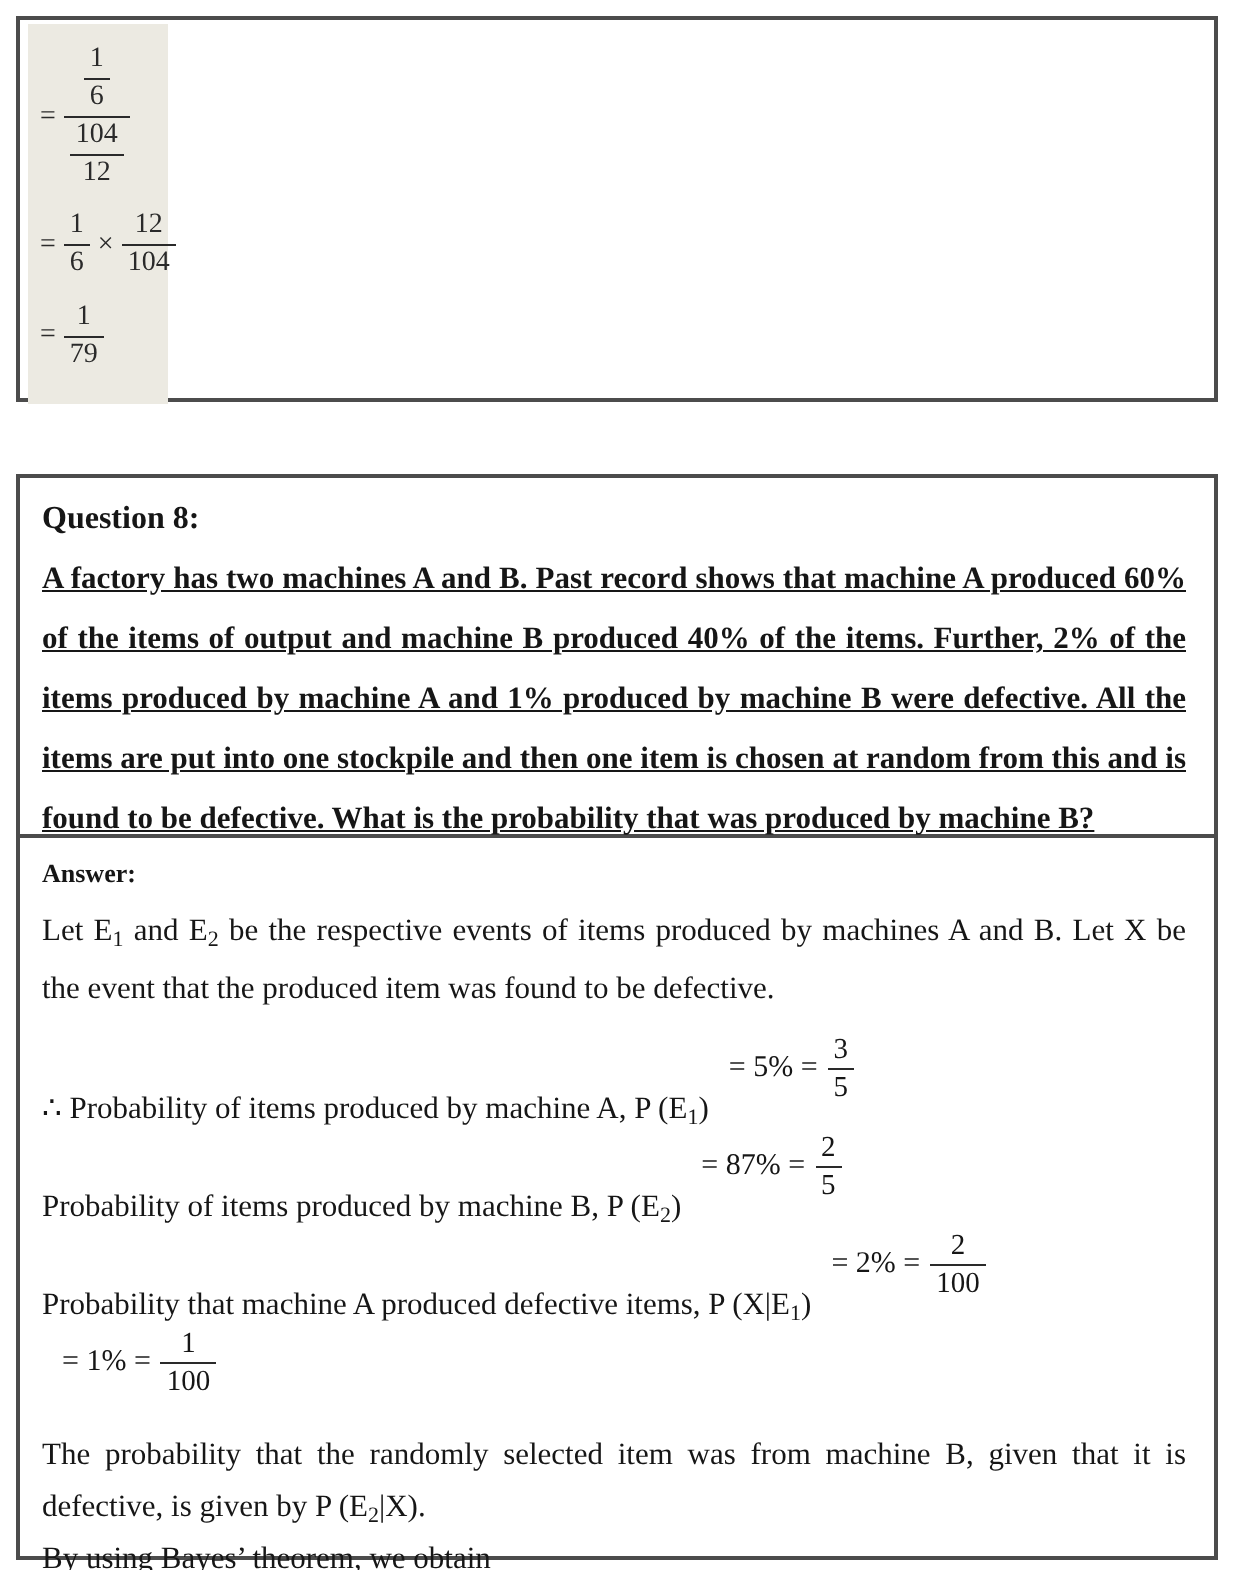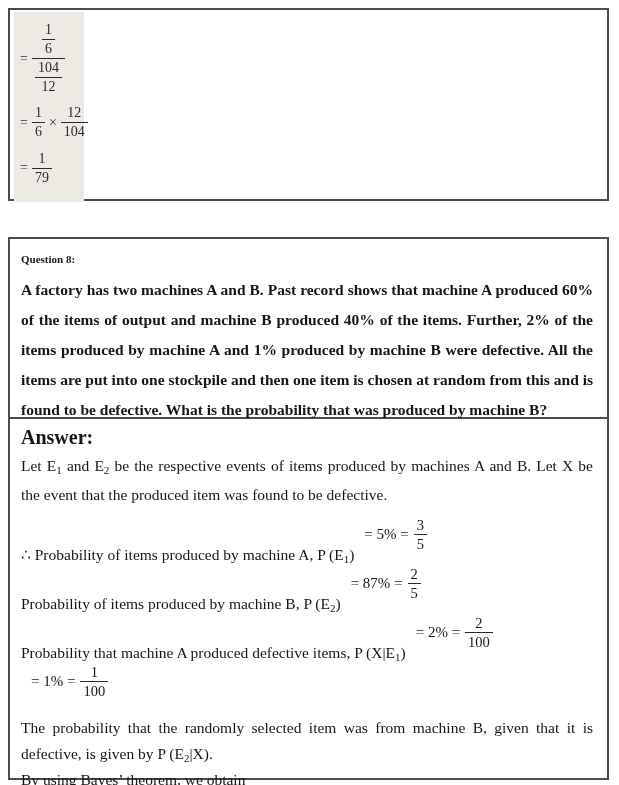--- a/index.html
+++ b/index.html
@@ -56,35 +56,36 @@
 
   
   .q-section {
     height: 180px;
     box-sizing: border-box;
     border-bottom: 2px solid #4c4c4c;
     padding: 5px 14px 0 11px;
   }
   .q-label {
     font-weight: bold;
-    font-size: 11px;
+    font-size: 16px;
     line-height: 31px;
   }
   .q-body {
     font-weight: bold;
     font-size: 15.5px;
     line-height: 30px;
     text-align: justify;
     margin: 0;
+    text-decoration: underline;
   }
 
   .a-section { padding: 4px 14px 0 11px; }
   .a-label {
     font-weight: bold;
-    font-size: 20px;
+    font-size: 13px;
     line-height: 28px;
   }
   .a-intro {
     font-size: 15.5px;
     line-height: 29px;
     text-align: justify;
     margin: 0;
   }
 
   .prob-line {

